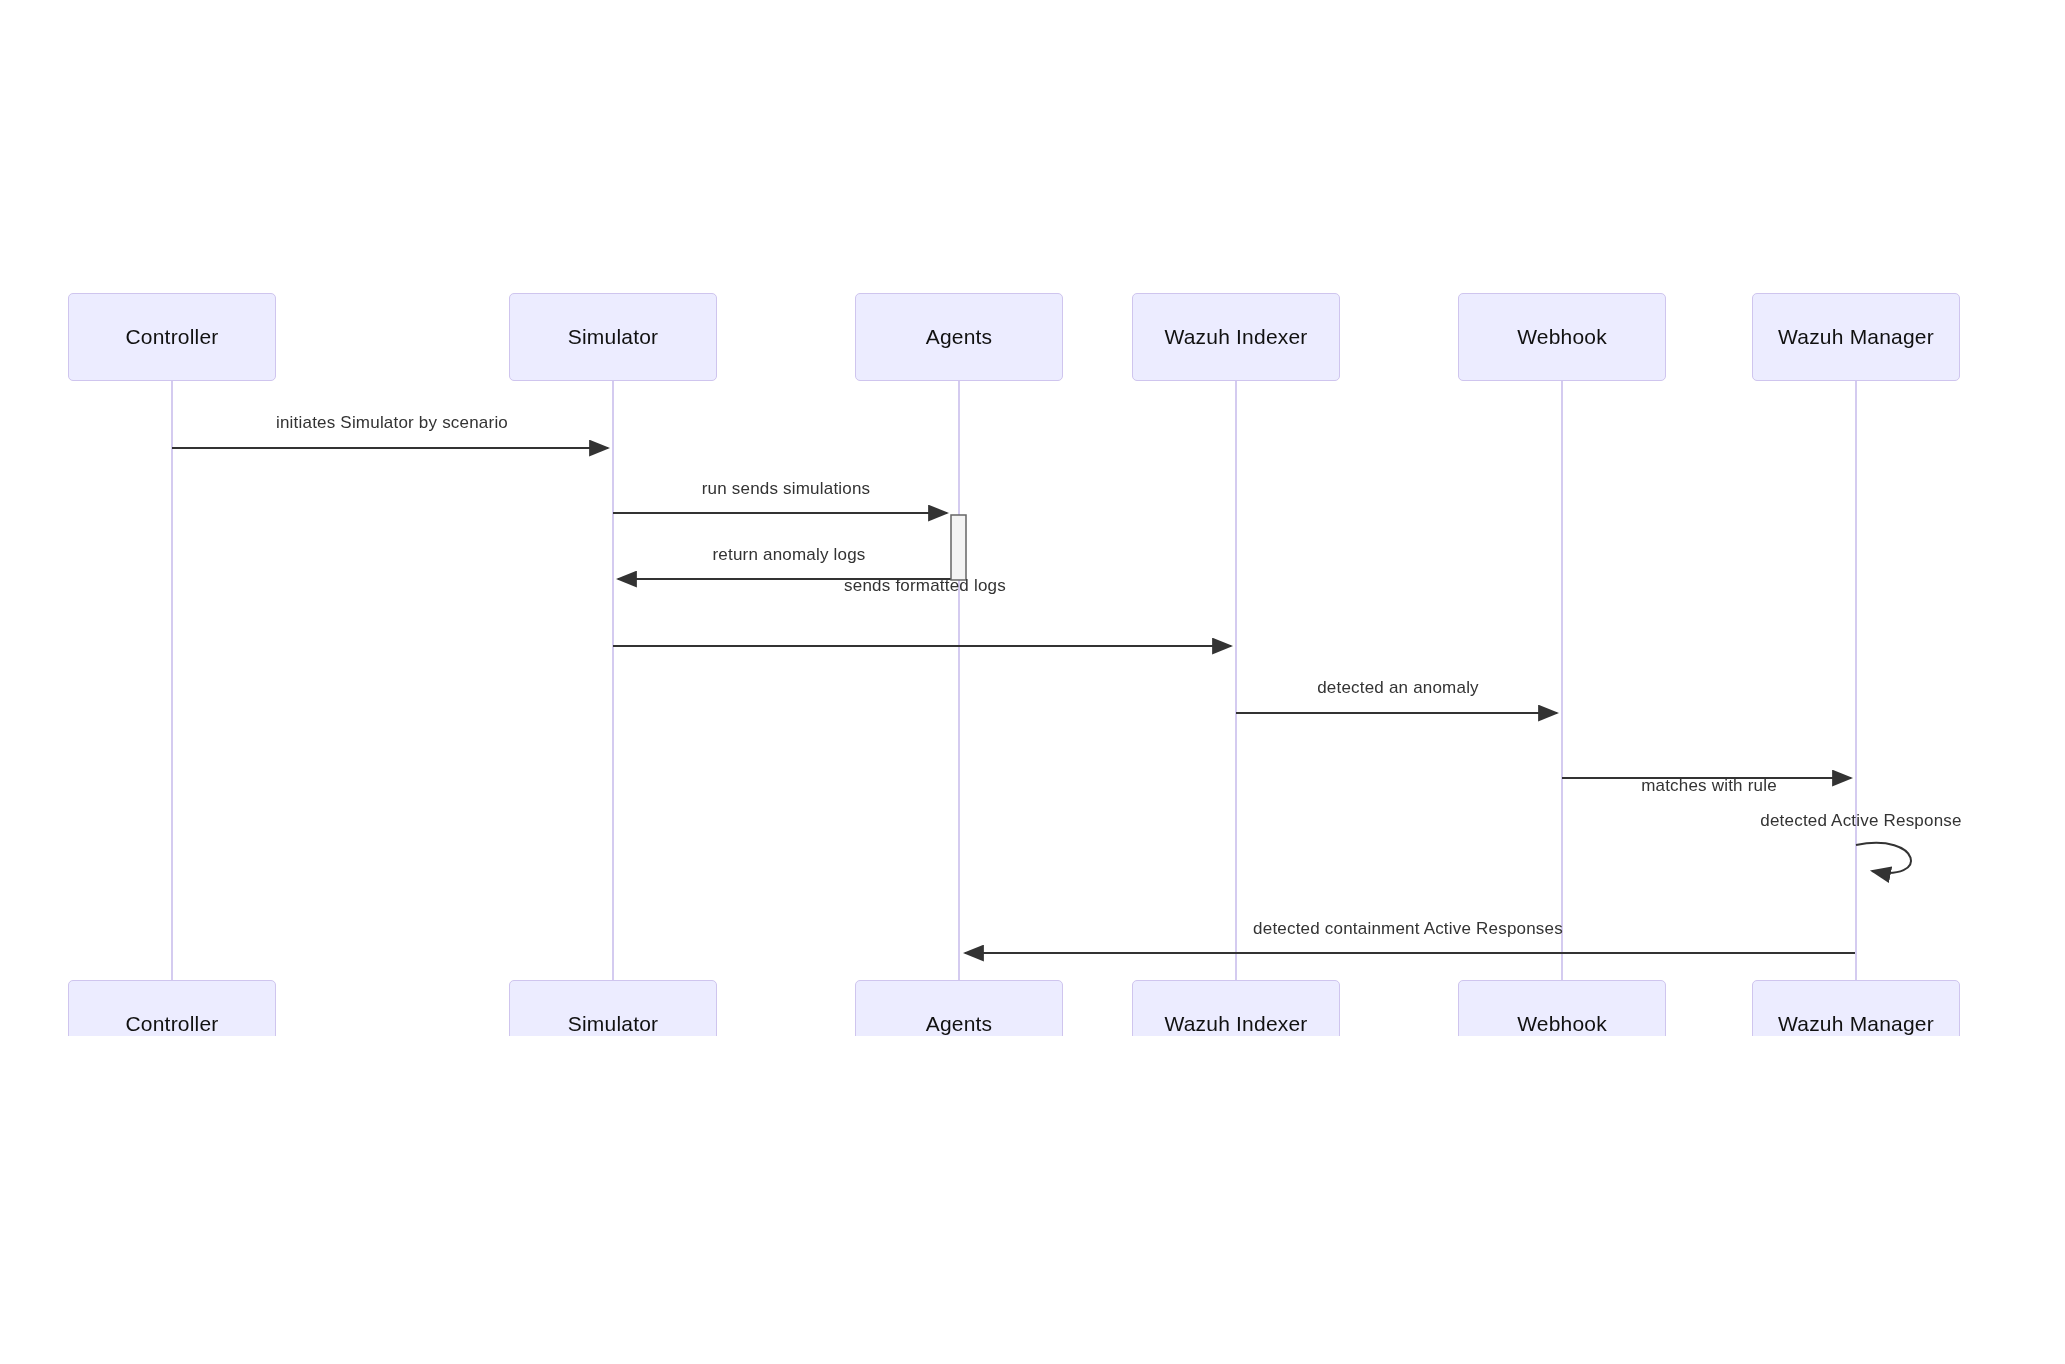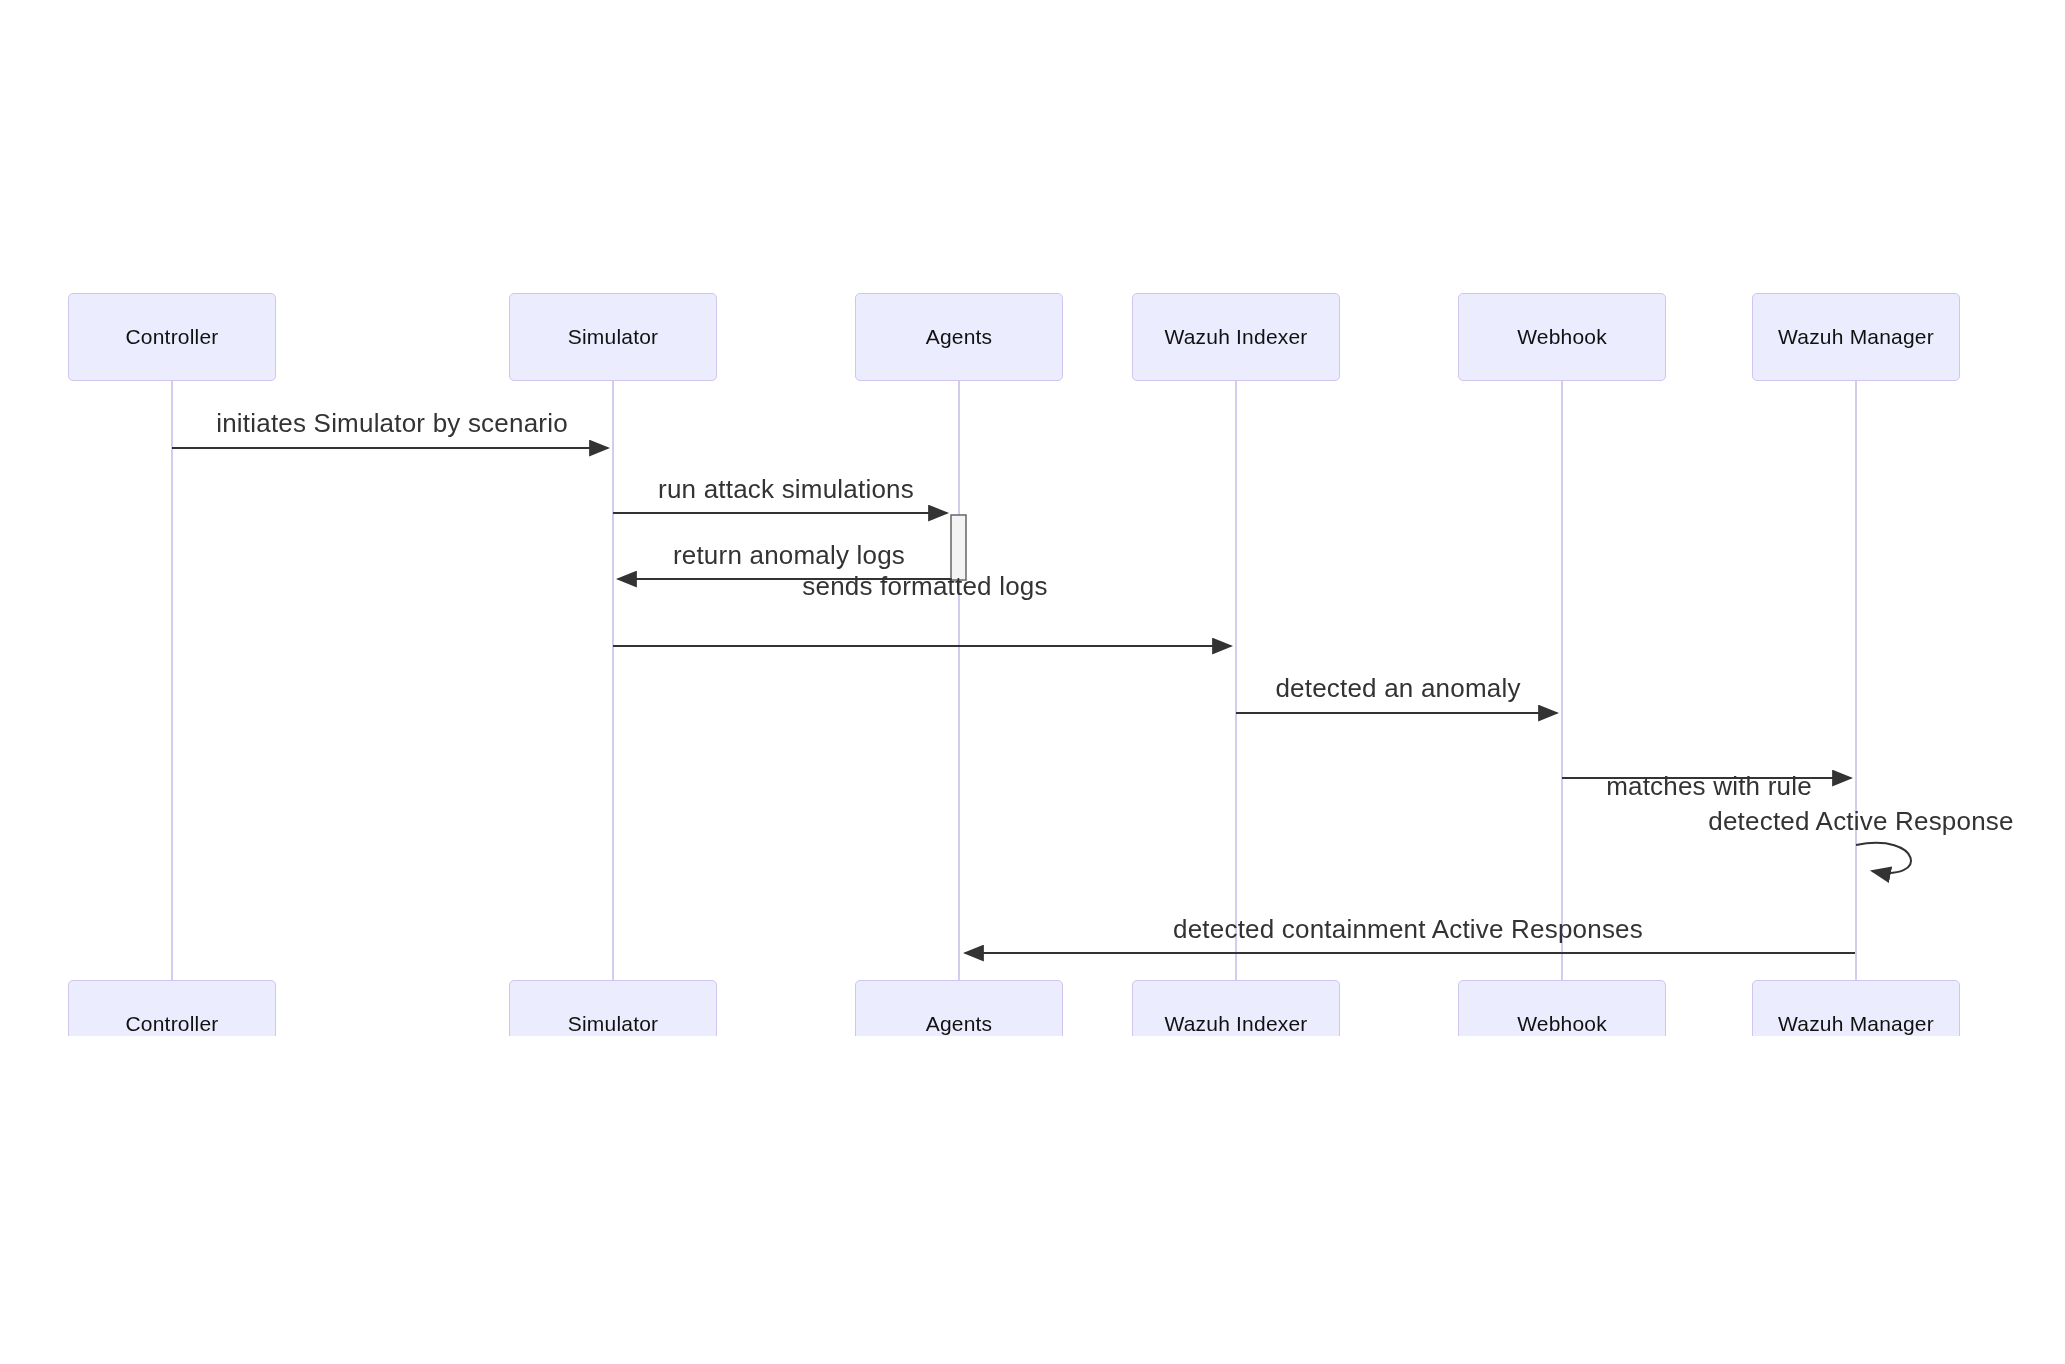--- a/index.html
+++ b/index.html
@@ -42,21 +42,21 @@
   .arrow-layer {
     position: absolute;
     left: 0; top: 0;
     width: 2065px;
     height: 1364px;
   }
   .msg-label {
     position: absolute;
     transform: translate(-50%, -50%);
     white-space: nowrap;
-    font-size: 26px;
+    font-size: 17px;
     color: #333333;
     letter-spacing: 0.2px;
   }
 </style>
 </head>
 <body>
 
 <div class="canvas">
 
   <div class="lifeline" style="left:171px"></div>
@@ -93,21 +93,21 @@
   <div class="actor top" style="left:1752px">Wazuh Manager</div>
 
   <div class="actor bottom" style="left:68px">Controller</div>
   <div class="actor bottom" style="left:509px">Simulator</div>
   <div class="actor bottom" style="left:855px">Agents</div>
   <div class="actor bottom" style="left:1132px">Wazuh Indexer</div>
   <div class="actor bottom" style="left:1458px">Webhook</div>
   <div class="actor bottom" style="left:1752px">Wazuh Manager</div>
 
   <div class="msg-label" style="left:392px;  top:423px">initiates Simulator by scenario</div>
-  <div class="msg-label" style="left:786px;  top:489px">run attack simulations</div>
+  <div class="msg-label" style="left:786px;  top:489px">run sends simulations</div>
   <div class="msg-label" style="left:789px;  top:555px">return anomaly logs</div>
   <div class="msg-label" style="left:925px;  top:586px">sends formatted logs</div>
   <div class="msg-label" style="left:1398px; top:688px">detected an anomaly</div>
   <div class="msg-label" style="left:1709px; top:786px">matches with rule</div>
   <div class="msg-label" style="left:1861px; top:821px">detected Active Response</div>
   <div class="msg-label" style="left:1408px; top:929px">detected containment Active Responses</div>
 
 </div>
 
 </body></html>

